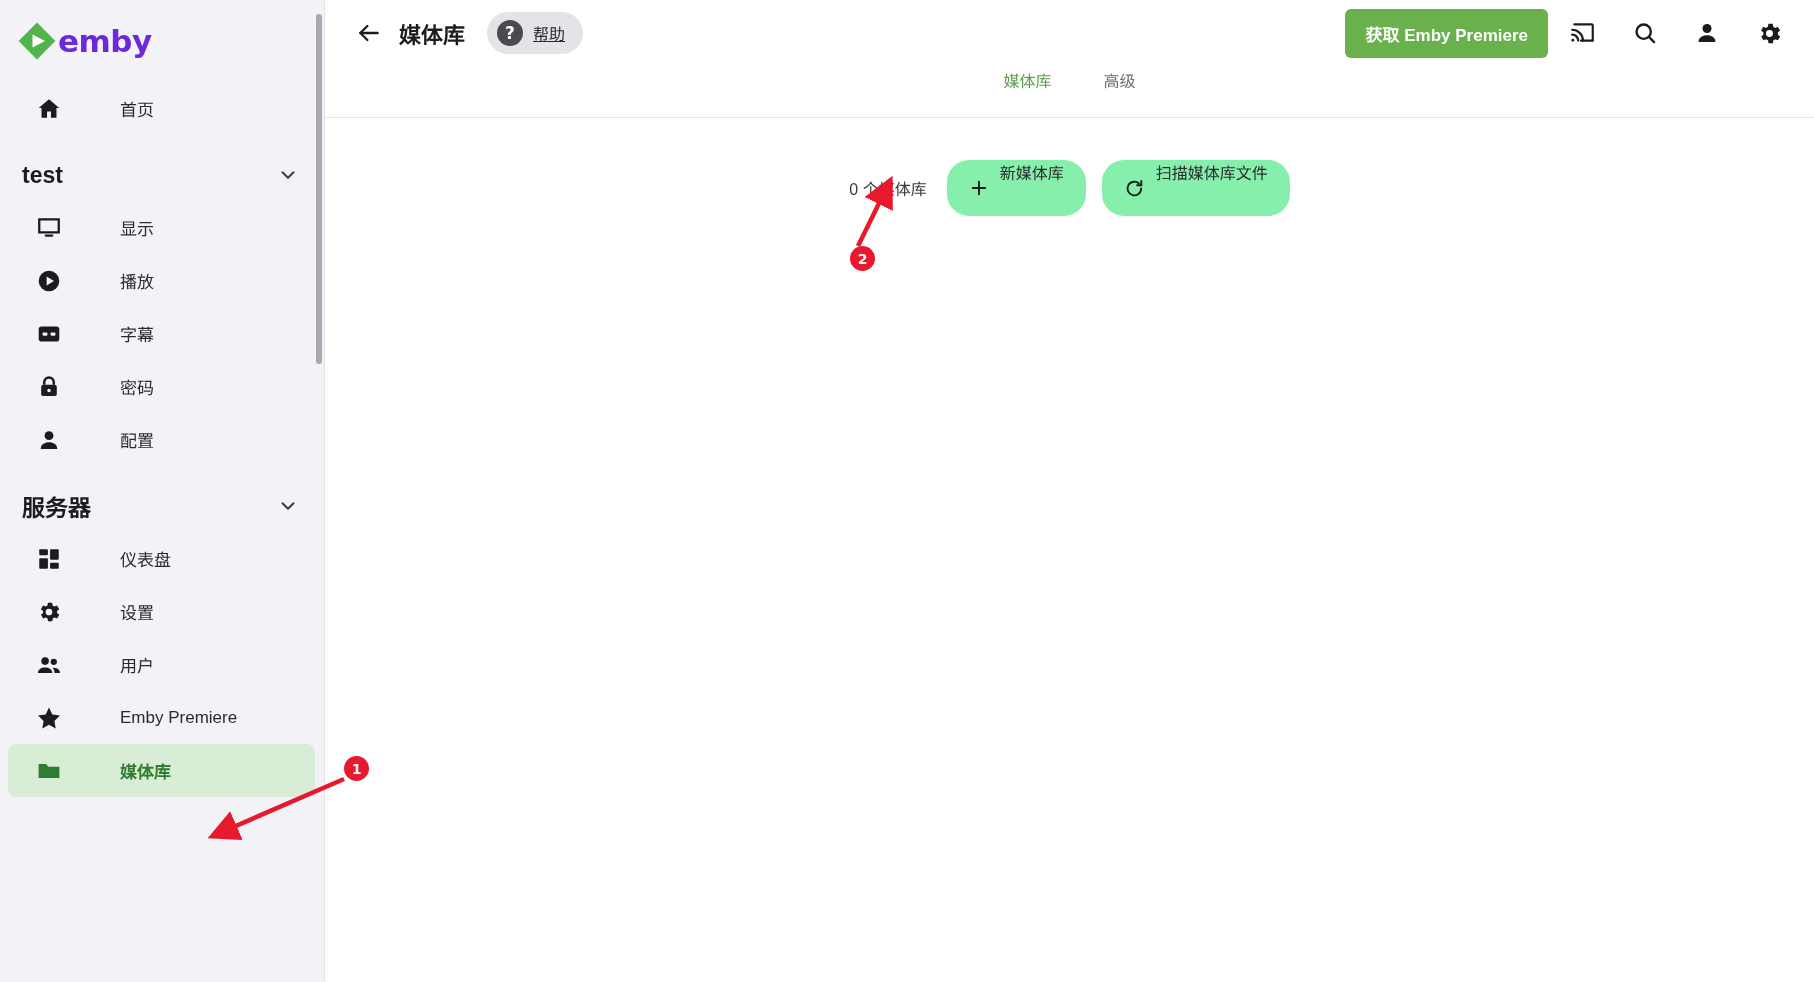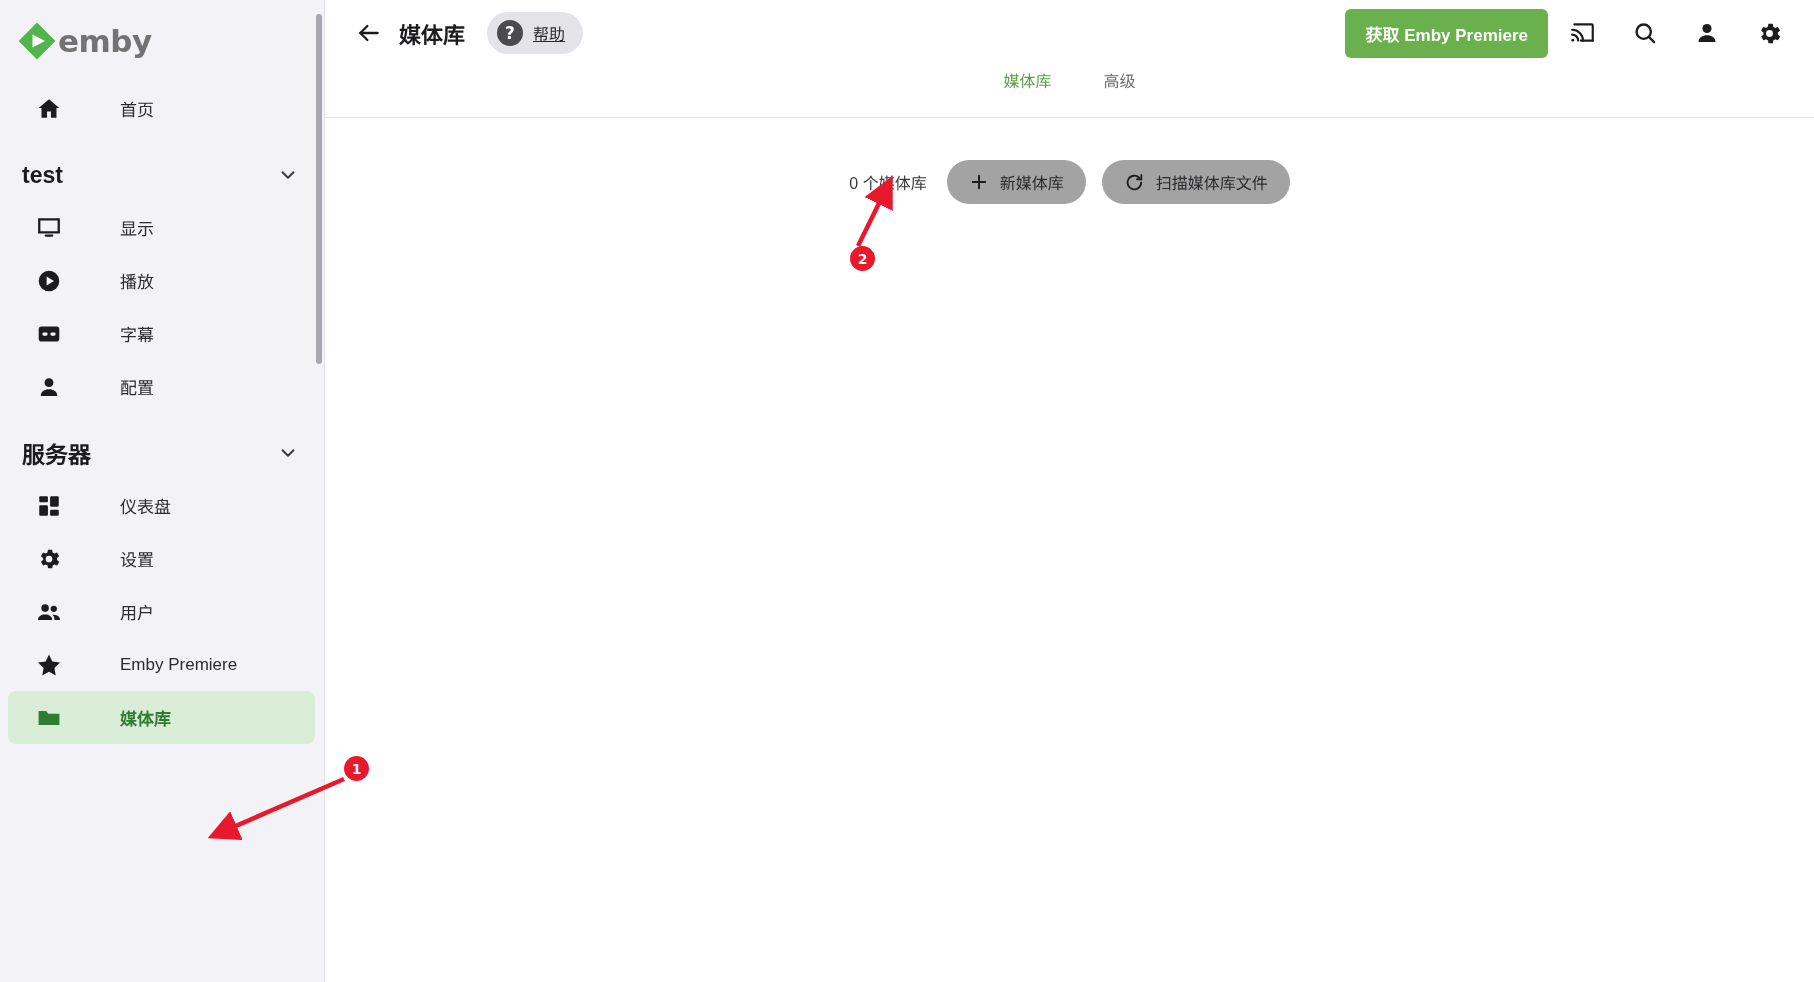--- a/index.html
+++ b/index.html
@@ -24,21 +24,21 @@
   .logo-row {
     height: 82px;
     display: flex;
     align-items: center;
     padding-left: 18px;
   }
   .logo-mark { width: 38px; height: 38px; position: relative; flex: 0 0 38px; }
   .logo-text {
     font-size: 31px;
     font-weight: 700;
-    color: #737373;
+    color: #6d28d9;
     letter-spacing: -0.5px;
     margin-left: 2px;
     font-family: "DejaVu Sans", sans-serif;
   }
 
   .nav-item {
     display: flex;
     align-items: center;
     height: 53px;
     padding-left: 26px;
@@ -172,23 +172,23 @@
 
   #content { position: relative; padding-top: 42px; }
   .lib-toolbar {
     display: flex;
     align-items: center;
     justify-content: center;
     gap: 16px;
   }
   .lib-count { font-size: 16px; color: #3a3a3c; margin-right: 4px; white-space: nowrap; }
   .pill-btn {
-    display: flex; align-items: center;
-    height: 44px;
-    background: #a3a3a3;
+    display: flex; 
+    height: 56px;
+    background: #86efac;
     border-radius: 22px;
     padding: 0 22px;
     cursor: pointer;
     border: none;
     white-space: nowrap;
   }
   .pill-btn .p-ic {
     display: flex; align-items: center; justify-content: center;
     color: #1c1c1e; margin-right: 11px;
   }
@@ -270,20 +270,30 @@
         <span class="ic">
           <svg width="26" height="26" viewBox="0 0 24 24" fill="currentColor">
               <rect x="2.5" y="5" width="19" height="14" rx="2.6"></rect>
               <rect x="6" y="10.6" width="4.6" height="2.9" rx="1" fill="#f2f2f7"></rect>
               <rect x="13.4" y="10.6" width="4.6" height="2.9" rx="1" fill="#f2f2f7"></rect>
             </svg>
         </span>
         <span class="lbl">字幕</span>
       </div>
 
+      <div class="nav-item">
+        <span class="ic">
+          <svg width="26" height="26" viewBox="0 0 24 24" fill="currentColor">
+              <path d="M7.6 10V7.6a4.4 4.4 0 0 1 8.8 0V10" fill="none" stroke="currentColor" stroke-width="2.3"></path>
+              <rect x="4.8" y="10" width="14.4" height="10.4" rx="2"></rect>
+              <circle cx="12" cy="15.2" r="1.6" fill="#f2f2f7"></circle>
+            </svg>
+        </span>
+        <span class="lbl">密码</span>
+      </div>
 
       <div class="nav-item">
         <span class="ic">
           <svg width="26" height="26" viewBox="0 0 24 24" fill="currentColor">
               <circle cx="12" cy="8" r="4.1"></circle>
               <path d="M4.4 20.2c0-4.1 3.4-6.1 7.6-6.1s7.6 2 7.6 6.1z"></path>
             </svg>
         </span>
         <span class="lbl">配置</span>
       </div>

